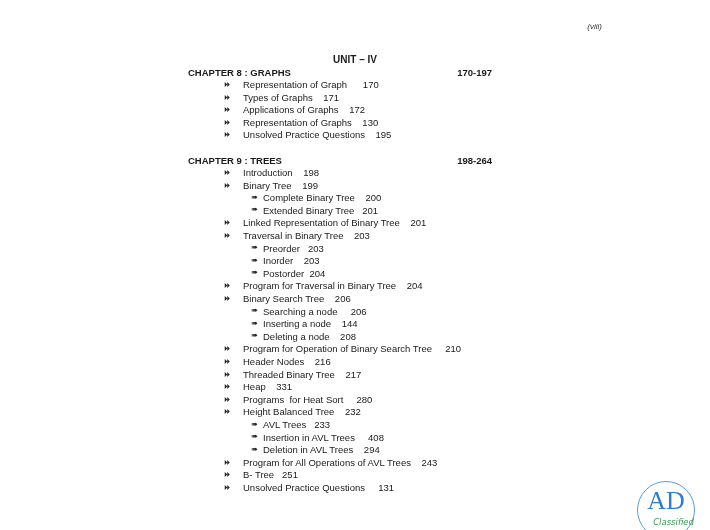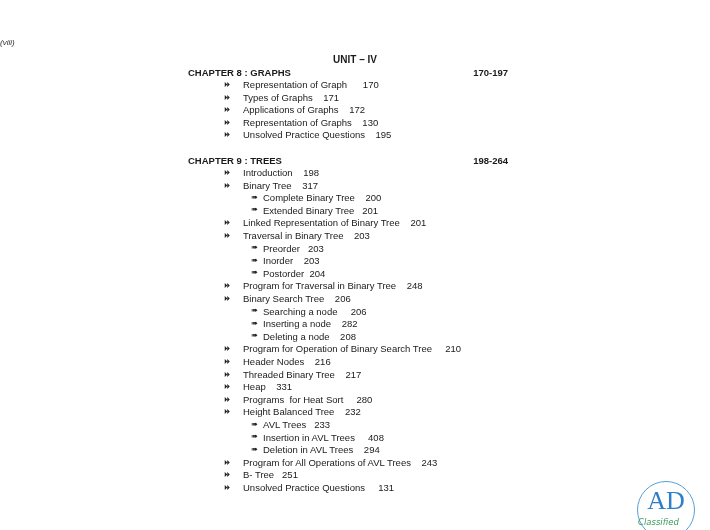--- a/index.html
+++ b/index.html
@@ -10,24 +10,24 @@
     body {
       width: 710px;
       height: 530px;
       position: relative;
       overflow: hidden;
       font-family: "Liberation Sans", "DejaVu Sans", sans-serif;
       color: #1a1a1a;
     }
     .page-number {
       position: absolute;
-      top: 38px;
+      top: 22px;
       left: 0;
       width: 602px;
-      text-align: left;
+      text-align: right;
       font-size: 8px;
       font-style: italic;
       color: #333;
     }
     .unit-title {
       position: absolute;
       top: 54px;
       left: 0;
       width: 710px;
       text-align: center;
@@ -36,21 +36,21 @@
     }
     .chapter-row {
       position: absolute;
       left: 188px;
       width: 320px;
       height: 13px;
       font-size: 9.5px;
       font-weight: bold;
     }
     .chapter-row .chapter-title { position: absolute; left: 0; top: 0; }
-    .chapter-row .chapter-pages { position: absolute; right: 0; top: 0; }
+    .chapter-row .chapter-pages { position: absolute; right: 16px; top: 0; }
     .item {
       position: absolute;
       height: 12.6px;
       font-size: 9.5px;
       white-space: pre;
       line-height: 12.6px;
     }
     .item .bullet {
       position: absolute;
       left: 0;
@@ -84,21 +84,21 @@
       font-family: "Liberation Serif", "DejaVu Serif", serif;
       font-size: 26px;
       color: #2f7fc8;
       line-height: 28px;
     }
     .watermark .classified {
       position: absolute;
       left: 0;
       top: 35px;
       width: 100%;
-      text-align: left;
+      text-align: right;
       font-family: "DejaVu Sans", sans-serif;
       font-style: italic;
       font-size: 8.5px;
       color: #3c9a5a;
     }
   </style>
 </head>
 <body>
 
 <div>
@@ -116,32 +116,32 @@
       <div class="item lvl1" style="top: 116.8px;"><span class="bullet">⏵⏵</span><span class="text">Representation of Graphs    130</span></div>
       <div class="item lvl1" style="top: 129.4px;"><span class="bullet">⏵⏵</span><span class="text">Unsolved Practice Questions    195</span></div>
     </div>
 
   <div class="chapter-row" style="top:155px;">
     <span class="chapter-title">CHAPTER 9 :  TREES</span>
     <span class="chapter-pages">198-264</span>
   </div>
   <div id="ch1-items">
       <div class="item lvl1" style="top: 167px;"><span class="bullet">⏵⏵</span><span class="text">Introduction    198</span></div>
-      <div class="item lvl1" style="top: 179.6px;"><span class="bullet">⏵⏵</span><span class="text">Binary Tree    317</span></div>
+      <div class="item lvl1" style="top: 179.6px;"><span class="bullet">⏵⏵</span><span class="text">Binary Tree    199</span></div>
       <div class="item lvl2" style="top: 192.2px;"><span class="bullet">➠</span><span class="text">Complete Binary Tree    200</span></div>
       <div class="item lvl2" style="top: 204.8px;"><span class="bullet">➠</span><span class="text">Extended Binary Tree   201</span></div>
       <div class="item lvl1" style="top: 217.4px;"><span class="bullet">⏵⏵</span><span class="text">Linked Representation of Binary Tree    201</span></div>
       <div class="item lvl1" style="top: 230px;"><span class="bullet">⏵⏵</span><span class="text">Traversal in Binary Tree    203</span></div>
       <div class="item lvl2" style="top: 242.6px;"><span class="bullet">➠</span><span class="text">Preorder   203</span></div>
       <div class="item lvl2" style="top: 255.2px;"><span class="bullet">➠</span><span class="text">Inorder    203</span></div>
       <div class="item lvl2" style="top: 267.8px;"><span class="bullet">➠</span><span class="text">Postorder  204</span></div>
-      <div class="item lvl1" style="top: 280.4px;"><span class="bullet">⏵⏵</span><span class="text">Program for Traversal in Binary Tree    248</span></div>
+      <div class="item lvl1" style="top: 280.4px;"><span class="bullet">⏵⏵</span><span class="text">Program for Traversal in Binary Tree    204</span></div>
       <div class="item lvl1" style="top: 293px;"><span class="bullet">⏵⏵</span><span class="text">Binary Search Tree    206</span></div>
       <div class="item lvl2" style="top: 305.6px;"><span class="bullet">➠</span><span class="text">Searching a node     206</span></div>
-      <div class="item lvl2" style="top: 318.2px;"><span class="bullet">➠</span><span class="text">Inserting a node    282</span></div>
+      <div class="item lvl2" style="top: 318.2px;"><span class="bullet">➠</span><span class="text">Inserting a node    144</span></div>
       <div class="item lvl2" style="top: 330.8px;"><span class="bullet">➠</span><span class="text">Deleting a node    208</span></div>
       <div class="item lvl1" style="top: 343.4px;"><span class="bullet">⏵⏵</span><span class="text">Program for Operation of Binary Search Tree     210</span></div>
       <div class="item lvl1" style="top: 356px;"><span class="bullet">⏵⏵</span><span class="text">Header Nodes    216</span></div>
       <div class="item lvl1" style="top: 368.6px;"><span class="bullet">⏵⏵</span><span class="text">Threaded Binary Tree    217</span></div>
       <div class="item lvl1" style="top: 381.2px;"><span class="bullet">⏵⏵</span><span class="text">Heap    331</span></div>
       <div class="item lvl1" style="top: 393.8px;"><span class="bullet">⏵⏵</span><span class="text">Programs  for Heat Sort     280</span></div>
       <div class="item lvl1" style="top: 406.4px;"><span class="bullet">⏵⏵</span><span class="text">Height Balanced Tree    232</span></div>
       <div class="item lvl2" style="top: 419px;"><span class="bullet">➠</span><span class="text">AVL Trees   233</span></div>
       <div class="item lvl2" style="top: 431.6px;"><span class="bullet">➠</span><span class="text">Insertion in AVL Trees     408</span></div>
       <div class="item lvl2" style="top: 444.2px;"><span class="bullet">➠</span><span class="text">Deletion in AVL Trees    294</span></div>

